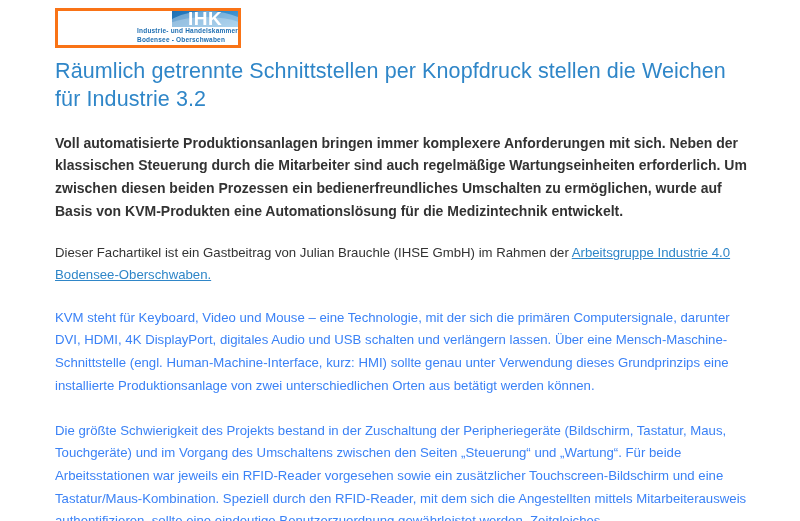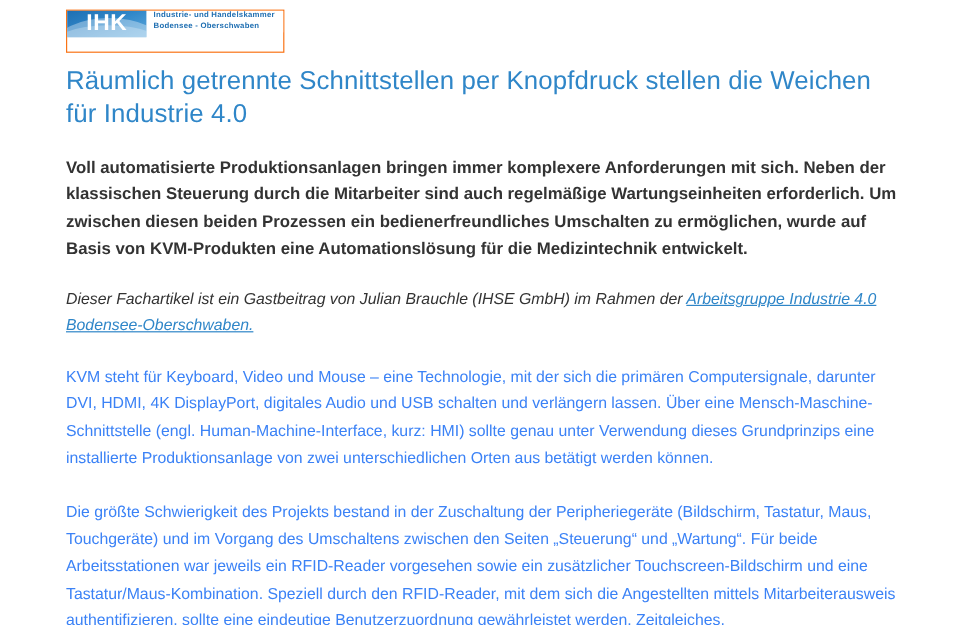--- a/index.html
+++ b/index.html
@@ -24,24 +24,25 @@
     position: absolute;
     left: 55px;
     top: 0;
     width: 700px;
   }
 
   
   .logo-block {
     margin-top: 8px;
     display: flex;
-    align-items: flex-start;
+    align-items: flex-end;
     width: 180px;
     height: 34px;
-    border: 1px solid #f97316;
+    border: 3px solid #f97316;
+    flex-direction: column;
   }
   .logo-mark {
     width: 66px;
     background: linear-gradient(160deg, #1f6fb2 0%, #2f86c8 45%, #5ba8dd 100%);
     position: relative;
     overflow: hidden;
     display: flex;
     align-items: center;
     justify-content: center;
   }
@@ -114,21 +115,20 @@
   .lead {
     margin-top: 18px;
     font-size: 14px;
     font-weight: bold;
     line-height: 1.62;
     color: #333333;
   }
   .guest {
     margin-top: 20px;
     font-size: 13.2px;
-    font-style: italic;
     line-height: 1.6;
     color: #333333;
   }
   .guest a {
     color: #2f86c8;
     text-decoration: underline;
   }
   p.body {
     margin-top: 22px;
     font-size: 13.2px;
@@ -148,21 +148,21 @@
         <div class="wave"></div>
         <span class="ihk-text">IHK</span>
       </div>
       <div class="logo-words">
         <span class="l1">Industrie- und Handelskammer</span>
         <span class="l2">Bodensee - Oberschwaben</span>
       </div>
     </div>
 
 
-    <h1 class="headline">Räumlich getrennte Schnittstellen per Knopfdruck stellen die Weichen für Industrie 4.0</h1>
+    <h1 class="headline">Räumlich getrennte Schnittstellen per Knopfdruck stellen die Weichen für Industrie 3.2</h1>
 
     <p class="lead">Voll automatisierte Produktionsanlagen bringen immer komplexere Anforderungen mit sich. Neben der klassischen Steuerung durch die Mitarbeiter sind auch regelmäßige Wartungseinheiten erforderlich. Um zwischen diesen beiden Prozessen ein bedienerfreundliches Umschalten zu ermöglichen, wurde auf Basis von KVM-Produkten eine Automationslösung für die Medizintechnik entwickelt.</p>
 
     <p class="guest">
       <span>Dieser Fachartikel ist ein Gastbeitrag von Julian Brauchle (IHSE GmbH) im Rahmen der </span><a href="#">Arbeitsgruppe Industrie 4.0 Bodensee-Oberschwaben.</a>
     </p>
 
     <p class="body">KVM steht für Keyboard, Video und Mouse – eine Technologie, mit der sich die primären Computersignale, darunter DVI, HDMI, 4K DisplayPort, digitales Audio und USB schalten und verlängern lassen. Über eine Mensch-Maschine-Schnittstelle (engl. Human-Machine-Interface, kurz: HMI) sollte genau unter Verwendung dieses Grundprinzips eine installierte Produktionsanlage von zwei unterschiedlichen Orten aus betätigt werden können.</p>
 
     <p class="body">Die größte Schwierigkeit des Projekts bestand in der Zuschaltung der Peripheriegeräte (Bildschirm, Tastatur, Maus, Touchgeräte) und im Vorgang des Umschaltens zwischen den Seiten „Steuerung“ und „Wartung“. Für beide Arbeitsstationen war jeweils ein RFID-Reader vorgesehen sowie ein zusätzlicher Touchscreen-Bildschirm und eine Tastatur/Maus-Kombination. Speziell durch den RFID-Reader, mit dem sich die Angestellten mittels Mitarbeiterausweis authentifizieren, sollte eine eindeutige Benutzerzuordnung gewährleistet werden. Zeitgleiches,</p>

